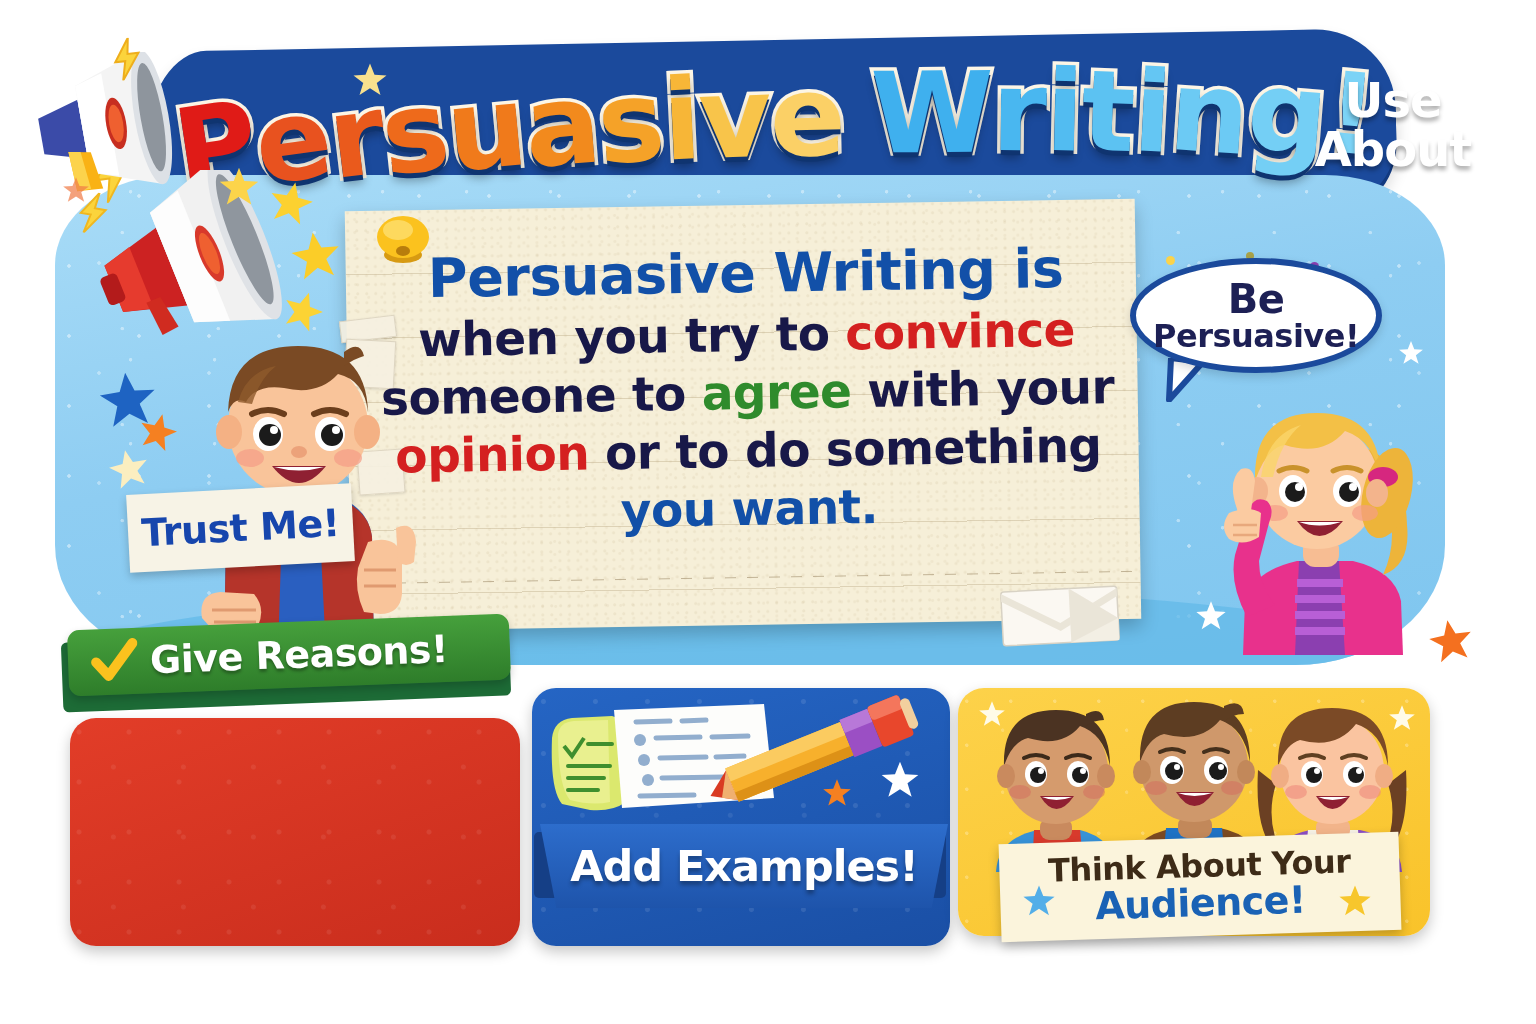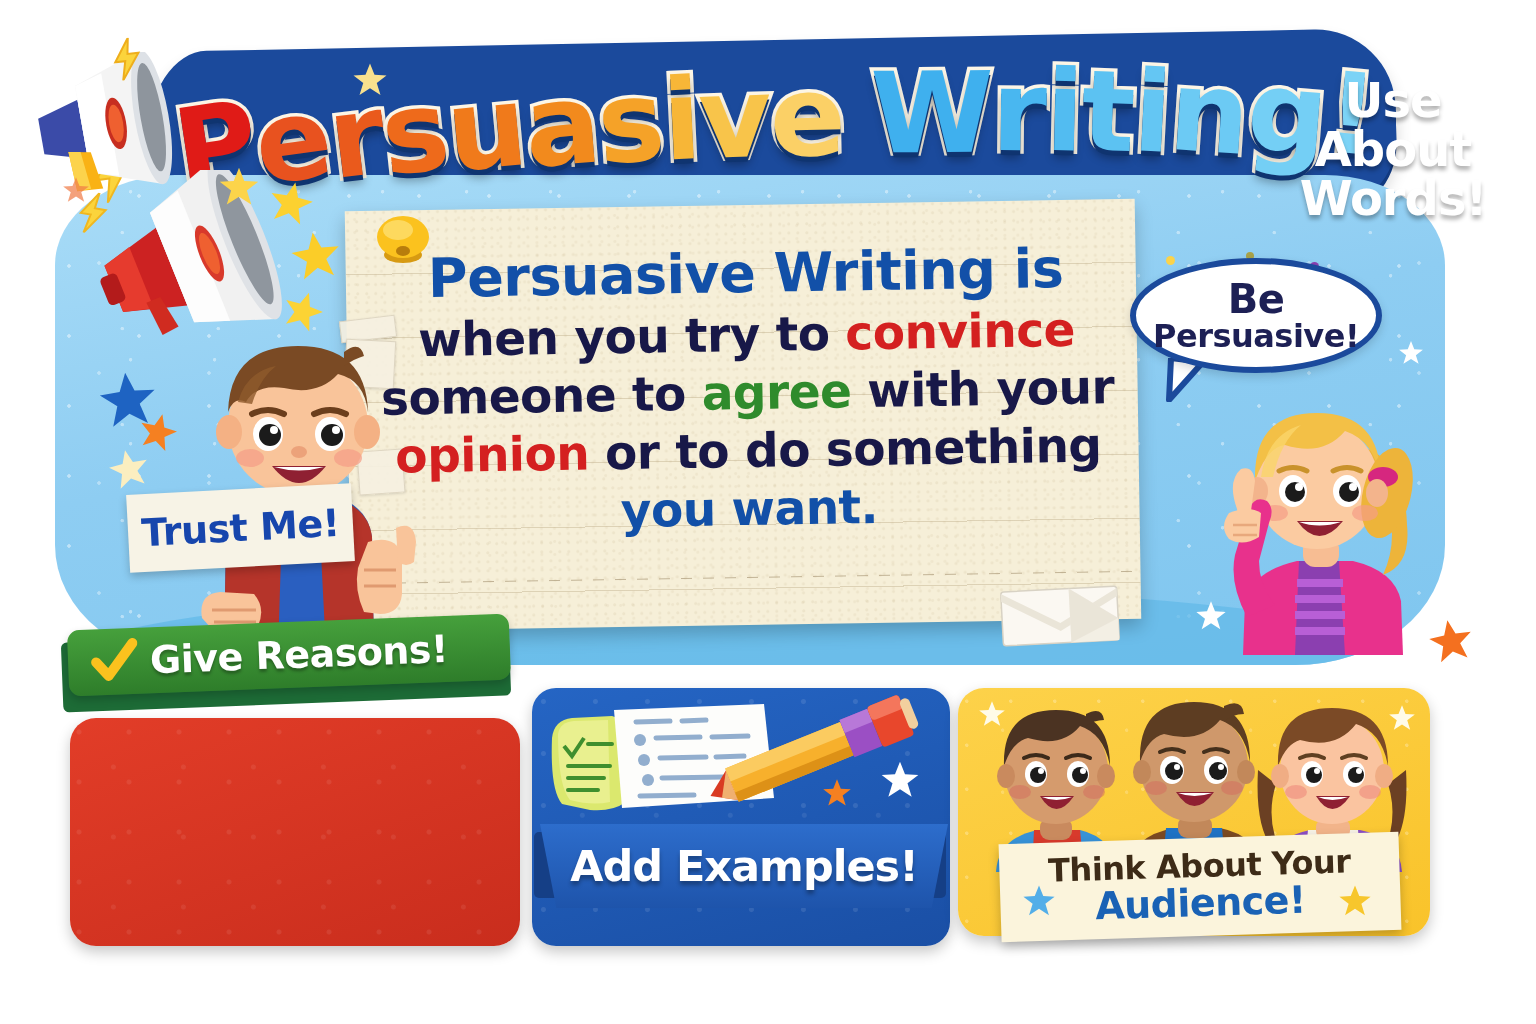--- a/index.html
+++ b/index.html
@@ -590,21 +590,20 @@
     </svg>
   <svg id="st-red2" viewBox="0 0 48 48">
       <path d="M24 2 L30 17 L46 18 L33 28 L38 44 L24 35 L10 44 L15 28 L2 18 L18 17 Z" fill="#f8e08e"></path>
     </svg>
   <svg id="st-red3" viewBox="0 0 48 48">
       <path d="M24 2 L30 17 L46 18 L33 28 L38 44 L24 35 L10 44 L15 28 L2 18 L18 17 Z" fill="#f07a45"></path>
     </svg>
   <div id="red-text">
     <div>Use</div>
     <div>About</div>
-    <div>Words!</div>
   </div>
 
   <div id="blue-panel"></div>
   <svg id="pencil-group" viewBox="0 0 380 135">
 
     <path d="M4 44 Q6 26 24 24 L64 22 Q78 26 76 44 L78 108 Q64 118 42 116 L14 110 Q2 96 4 44 Z" fill="#dbe86e"></path>
     <path d="M10 40 Q12 28 26 27 L60 26 L62 108 Q44 112 22 106 Q10 92 10 40 Z" fill="#e9f08f"></path>
     <path d="M16 52 L24 62 L36 44" stroke="#3f8f2e" stroke-width="4" fill="none"></path>
     <path d="M40 50 L64 50 M20 72 L62 72 M20 84 L56 84 M20 96 L50 96" stroke="#3f8f2e" stroke-width="4" stroke-linecap="round"></path>
 

